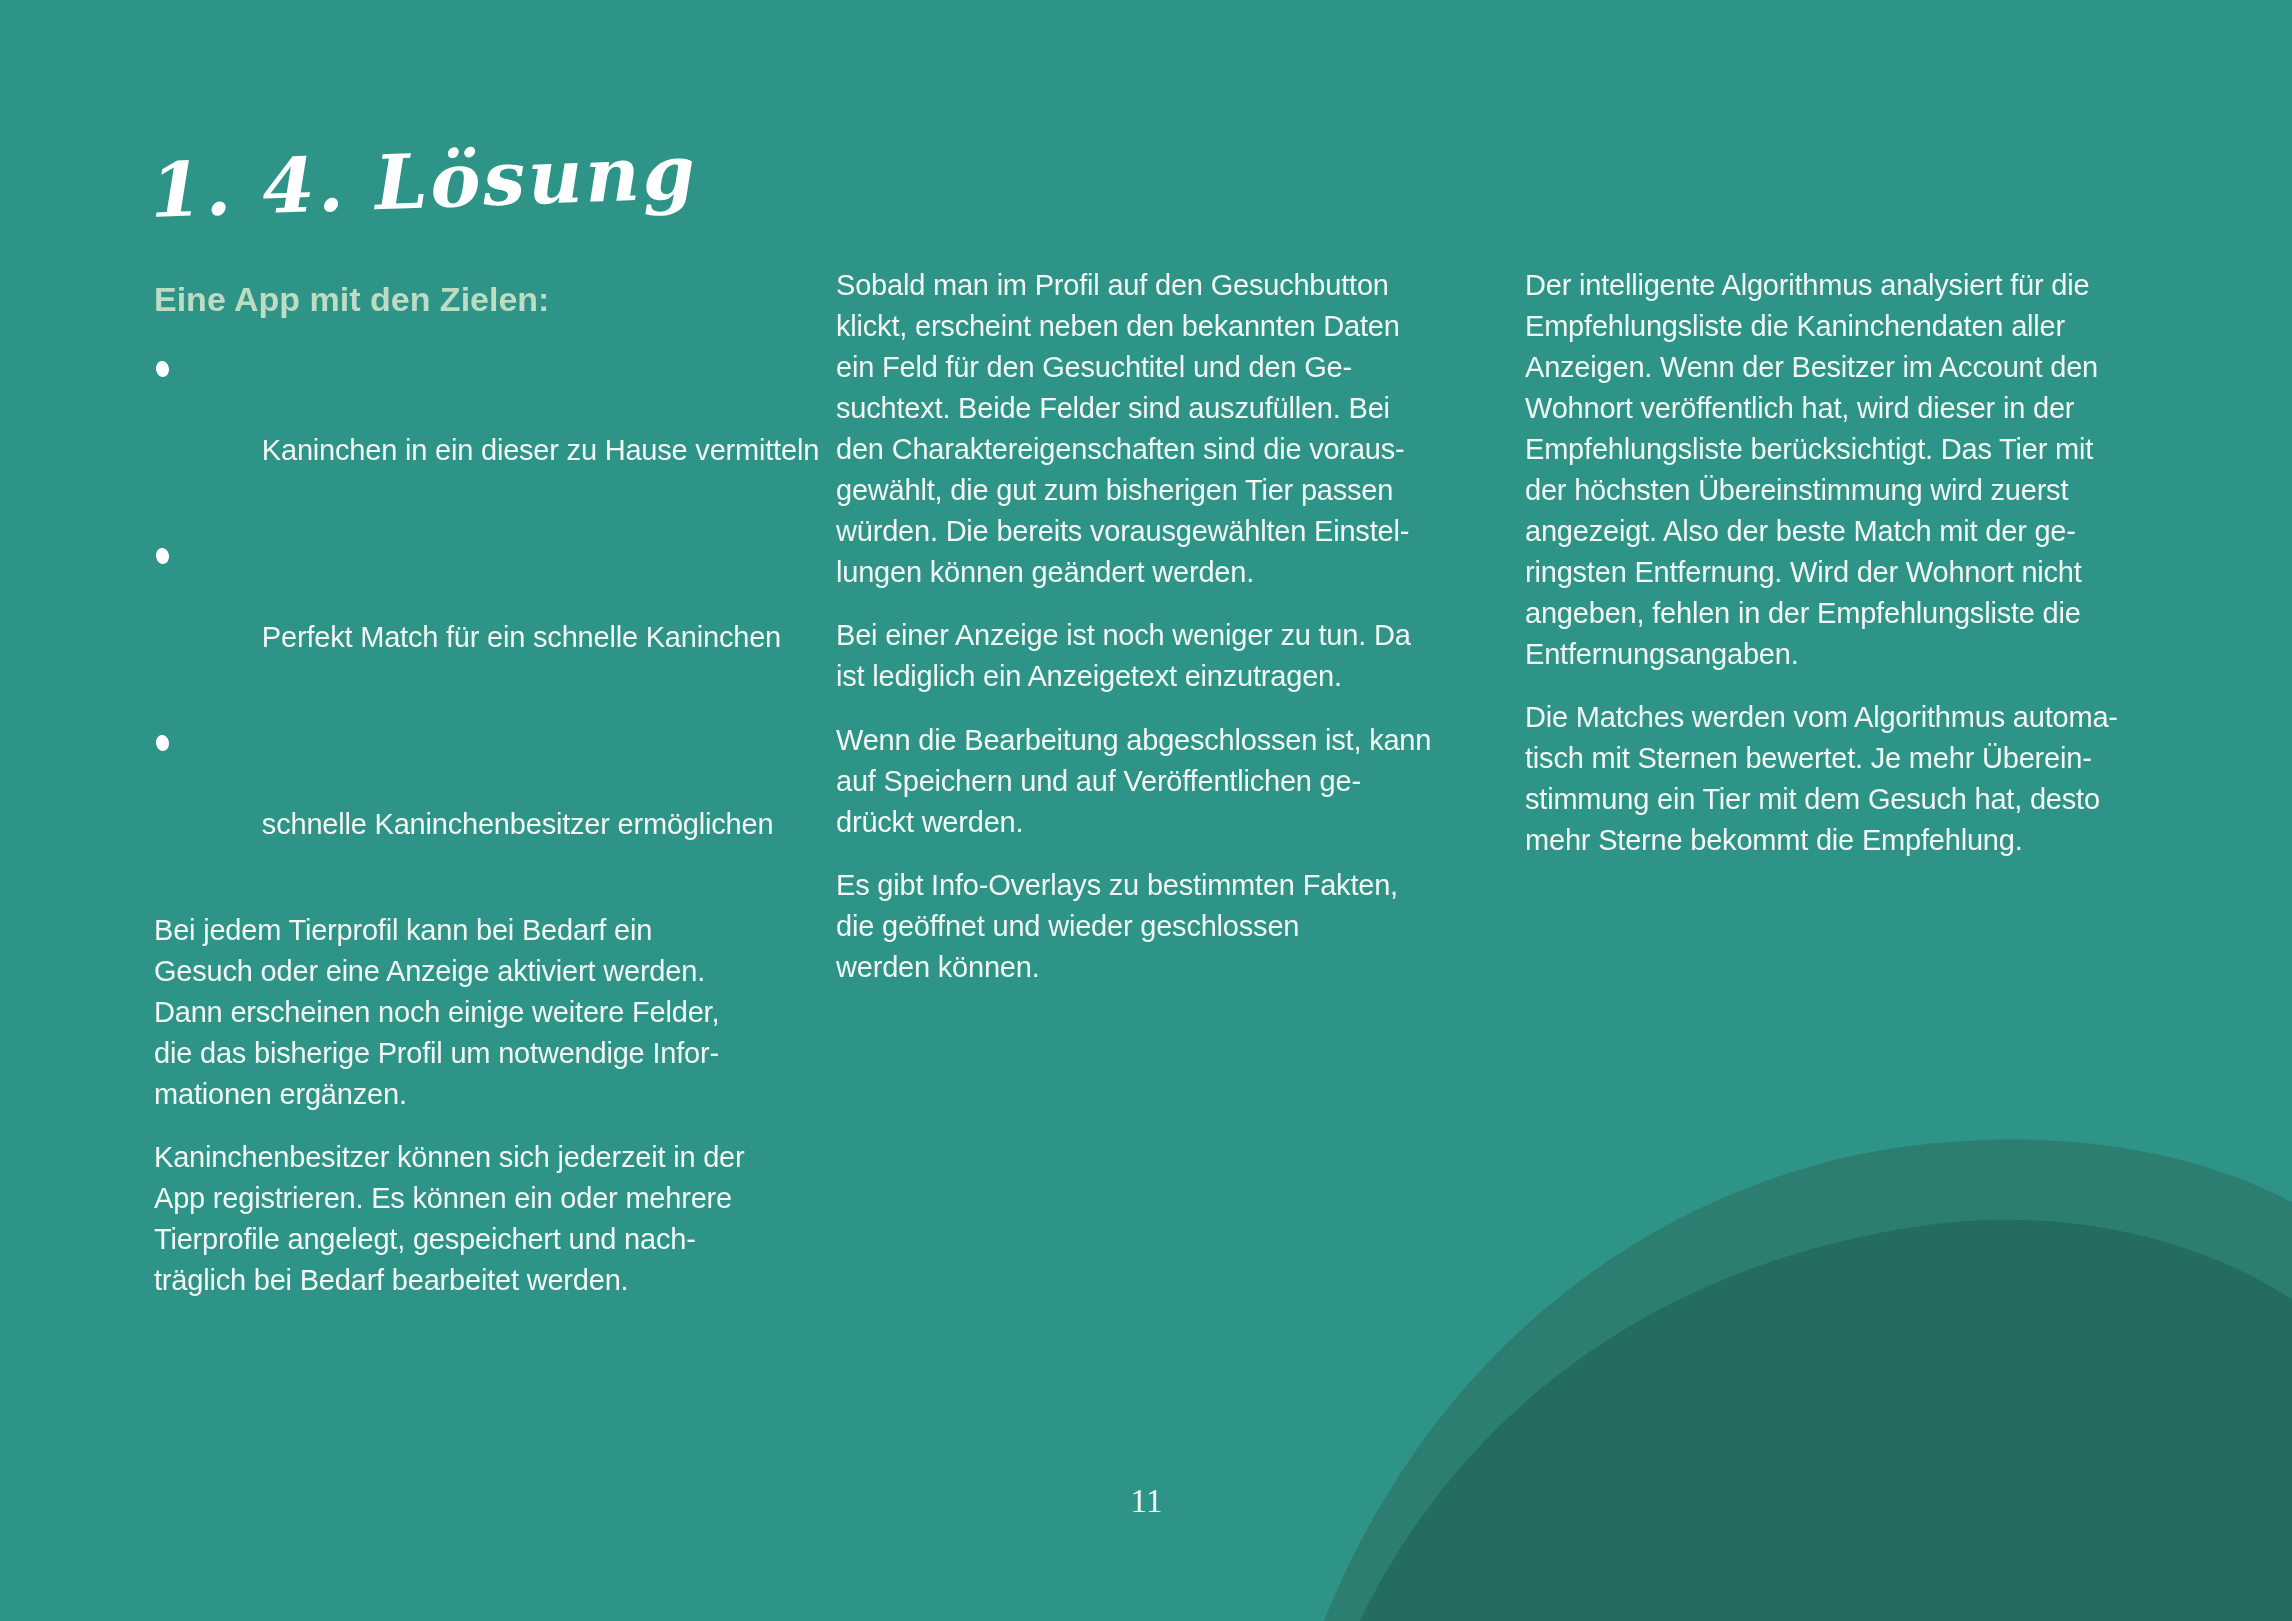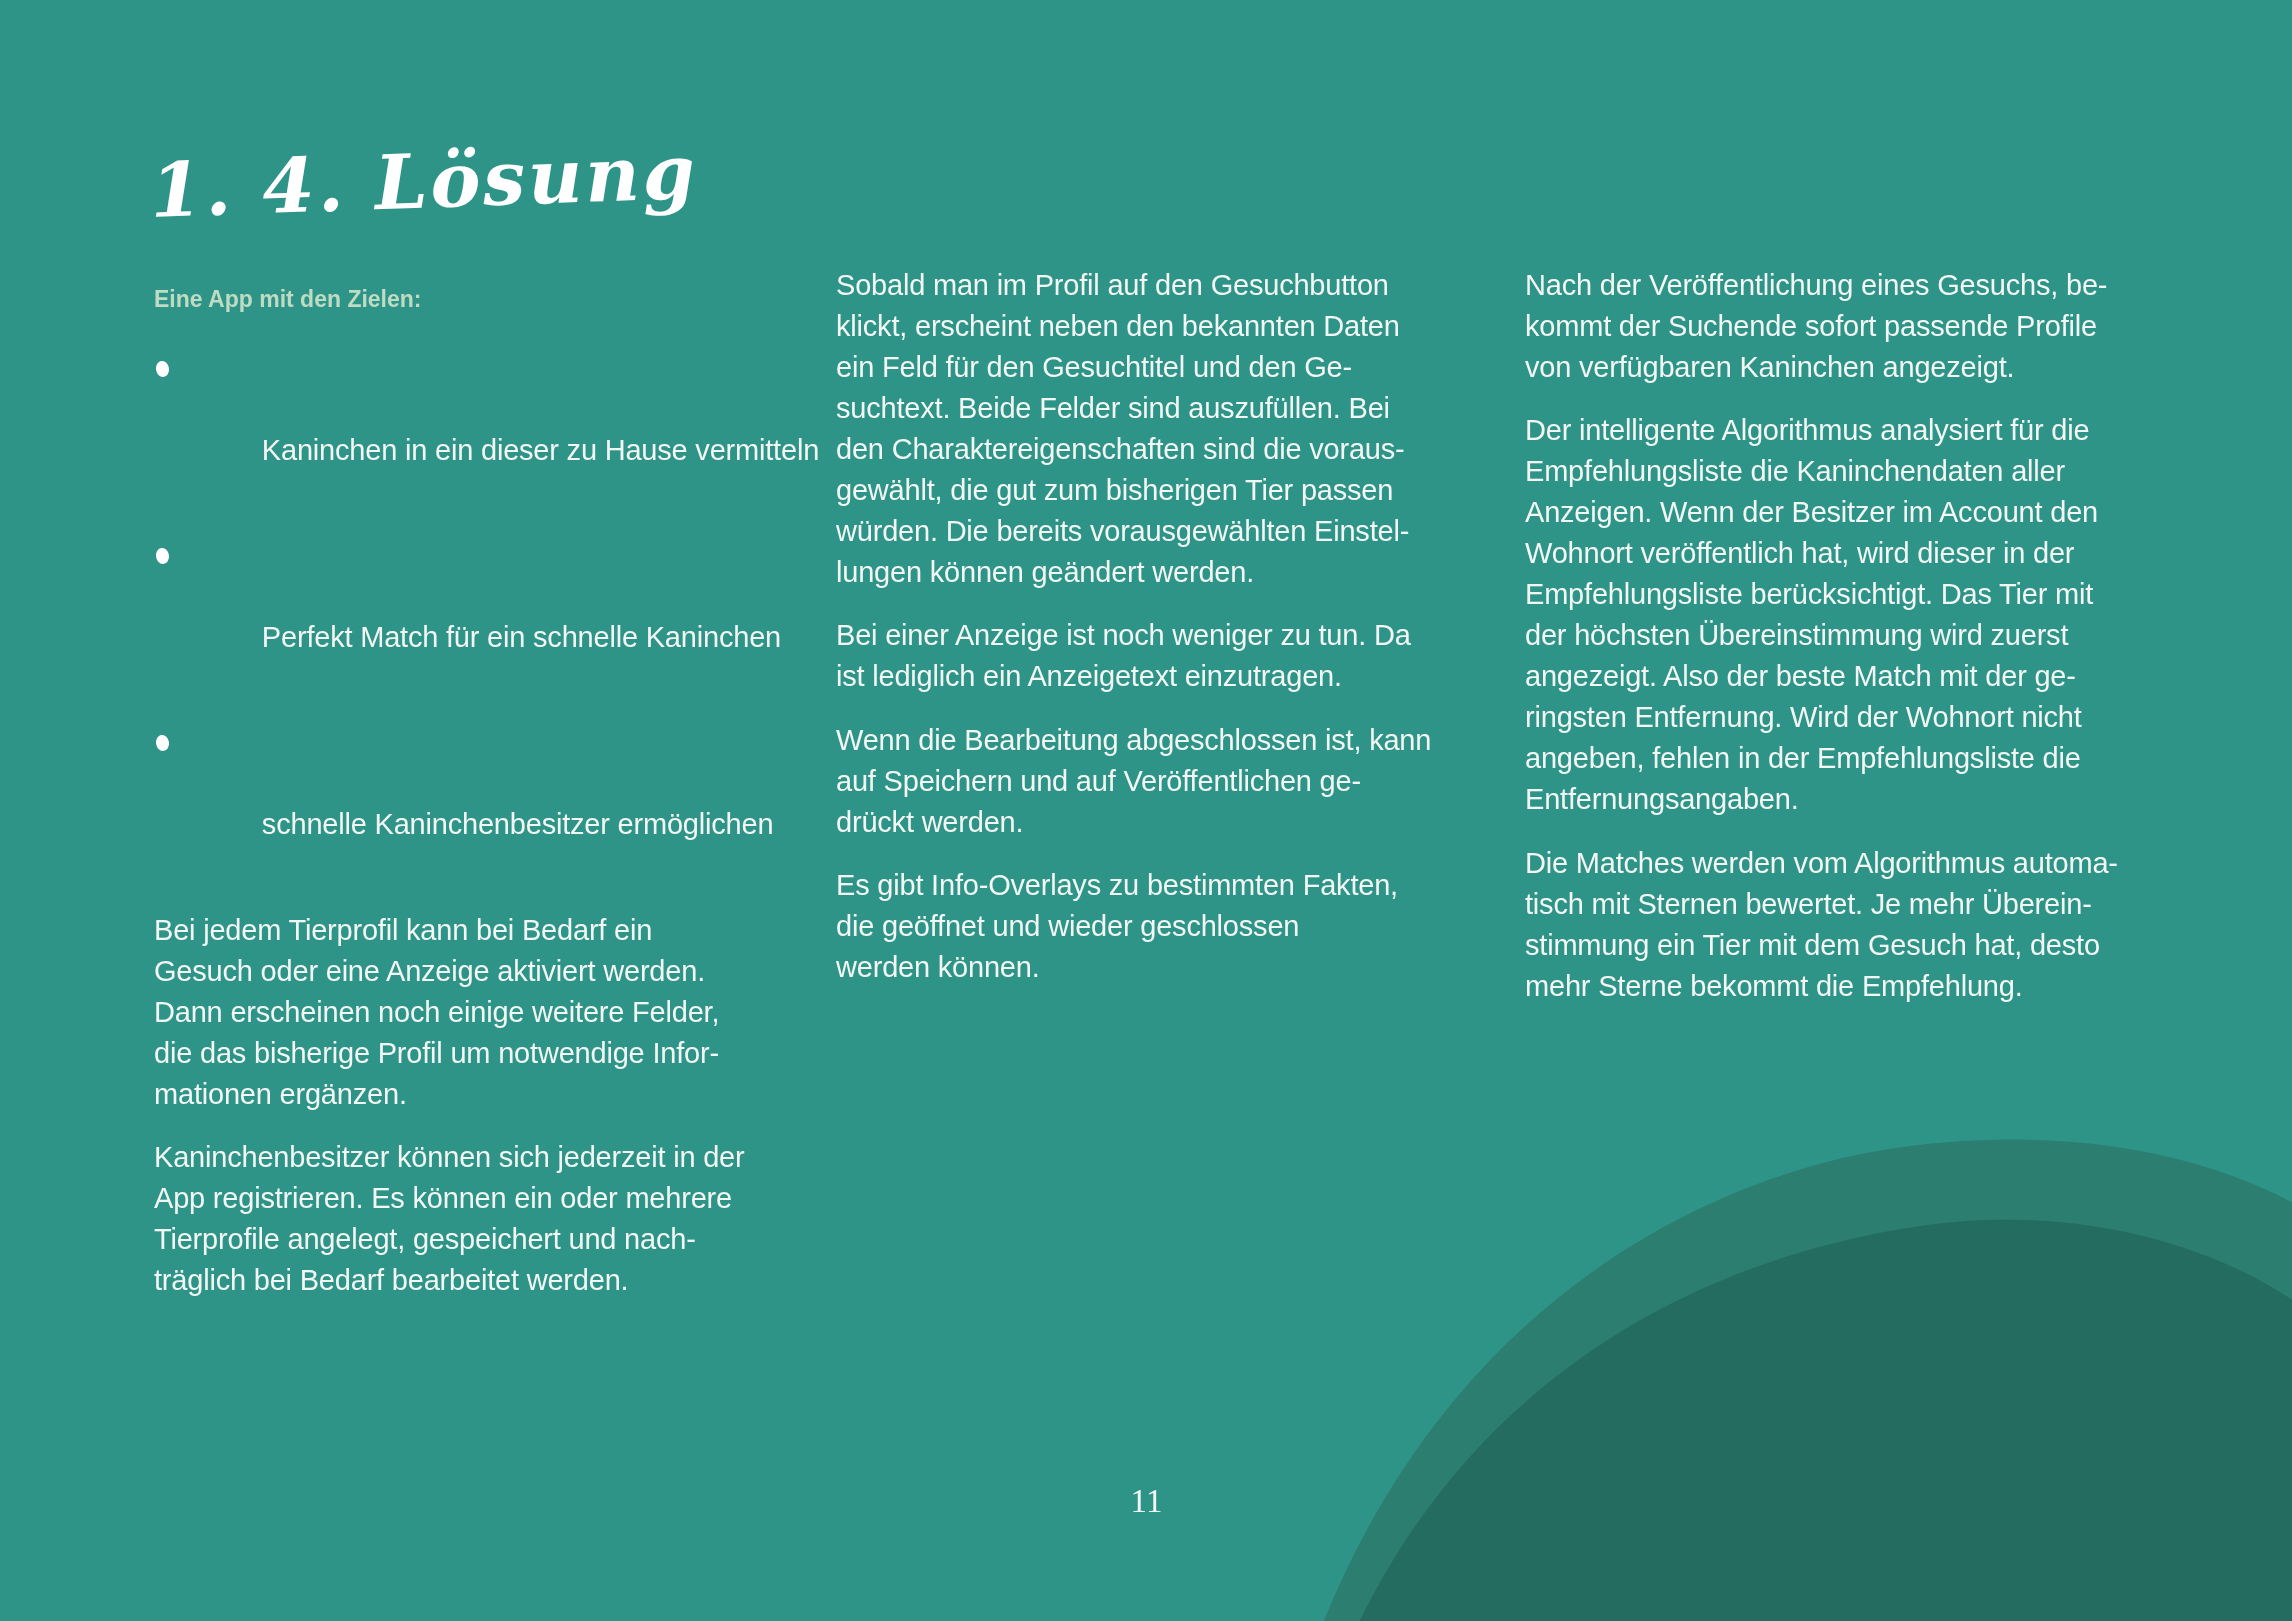--- a/index.html
+++ b/index.html
@@ -46,21 +46,21 @@
     font-size: 29px;
     line-height: 41px;
     letter-spacing: -0.2px;
   }
   .col-1 { left: 154px;  width: 708px; top: 278px; }
   .col-2 { left: 836px;  width: 690px; }
   .col-3 { left: 1525px; width: 690px; }
 
   .col-heading {
     margin: 0 0 27px 0;
-    font-size: 23px;
+    font-size: 34px;
     line-height: 43px;
     font-weight: bold;
     letter-spacing: 0;
     color: var(--heading-text, #bedbc3);
     white-space: pre;
   }
 
   .bullet-list {
     list-style: none;
     margin: 0 0 24px 0;
@@ -152,23 +152,20 @@
 ist lediglich ein Anzeigetext einzutragen.</p>
     <p class="para">Wenn die Bearbeitung abgeschlossen ist, kann
 auf Speichern und auf Veröffentlichen ge-
 drückt werden.</p>
     <p class="para">Es gibt Info-Overlays zu bestimmten Fakten,
 die geöffnet und wieder geschlossen
 werden können.</p>
   </section>
 
   <section class="col col-3">
-    <p class="para">Nach der Veröffentlichung eines Gesuchs, be-
-kommt der Suchende sofort passende Profile
-von verfügbaren Kaninchen angezeigt.</p>
     <p class="para">Der intelligente Algorithmus analysiert für die
 Empfehlungsliste die Kaninchendaten aller
 Anzeigen. Wenn der Besitzer im Account den
 Wohnort veröffentlich hat, wird dieser in der
 Empfehlungsliste berücksichtigt. Das Tier mit
 der höchsten Übereinstimmung wird zuerst
 angezeigt. Also der beste Match mit der ge-
 ringsten Entfernung. Wird der Wohnort nicht
 angeben, fehlen in der Empfehlungsliste die
 Entfernungsangaben.</p>

